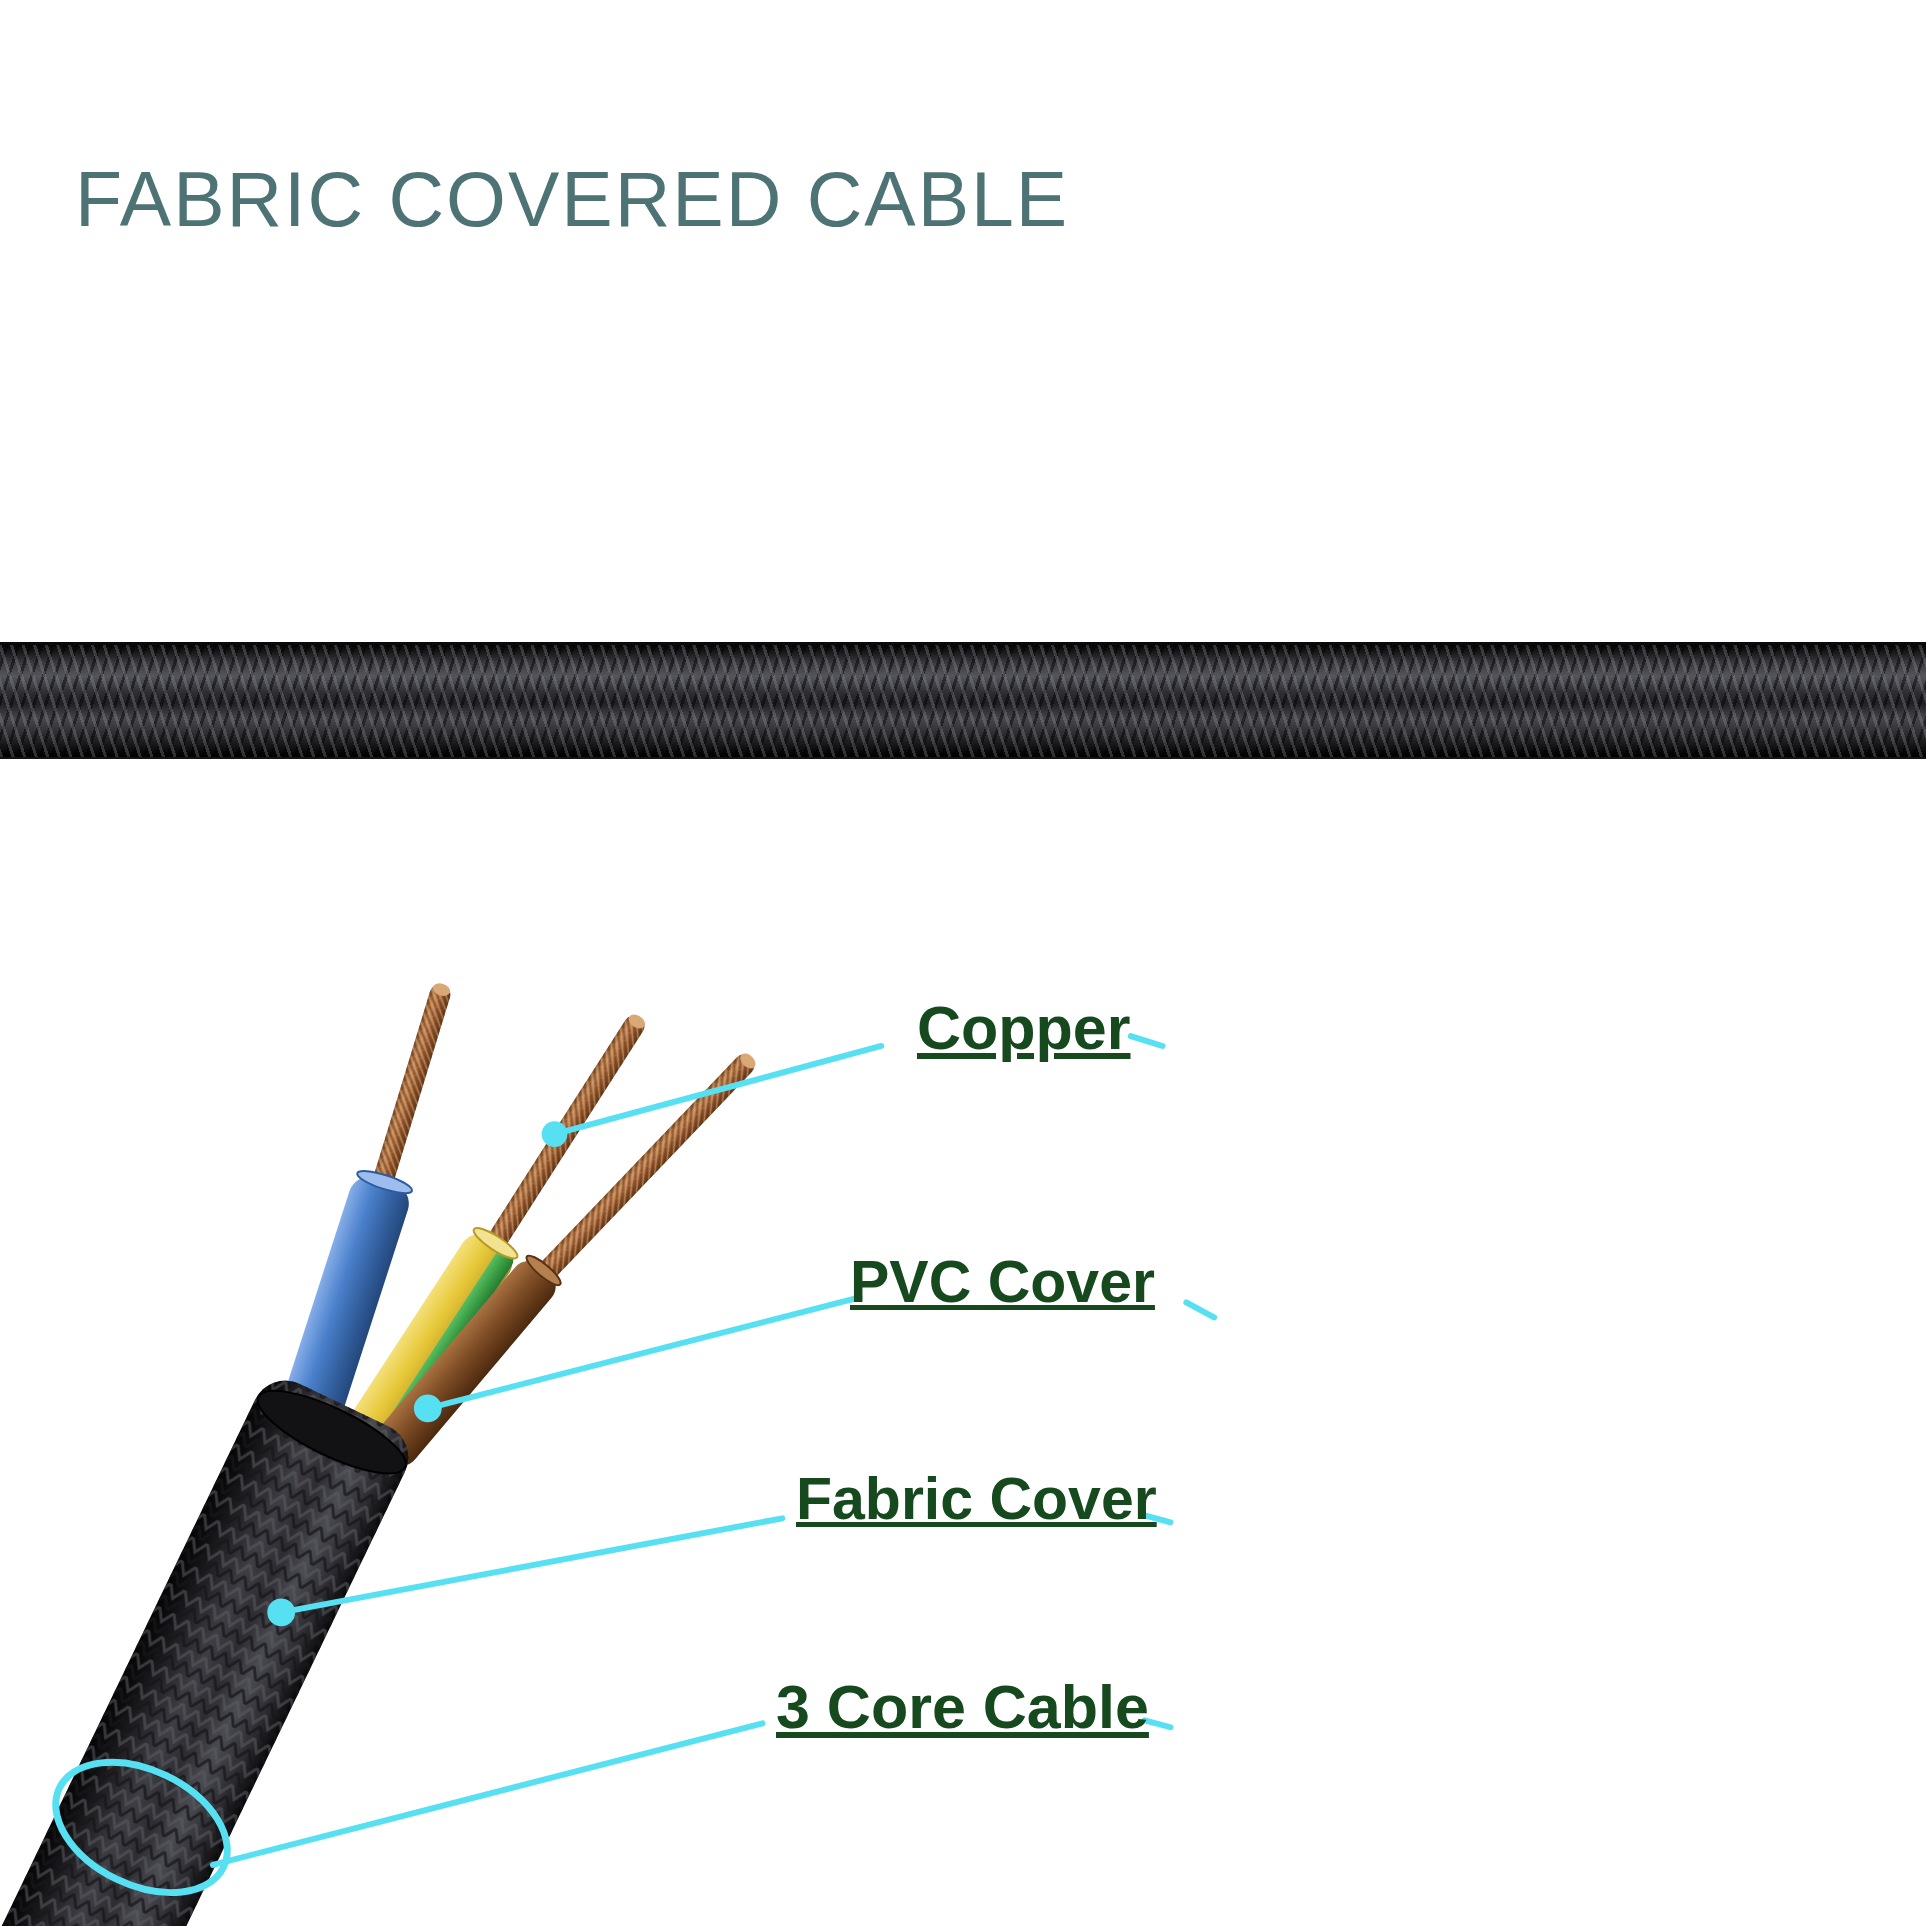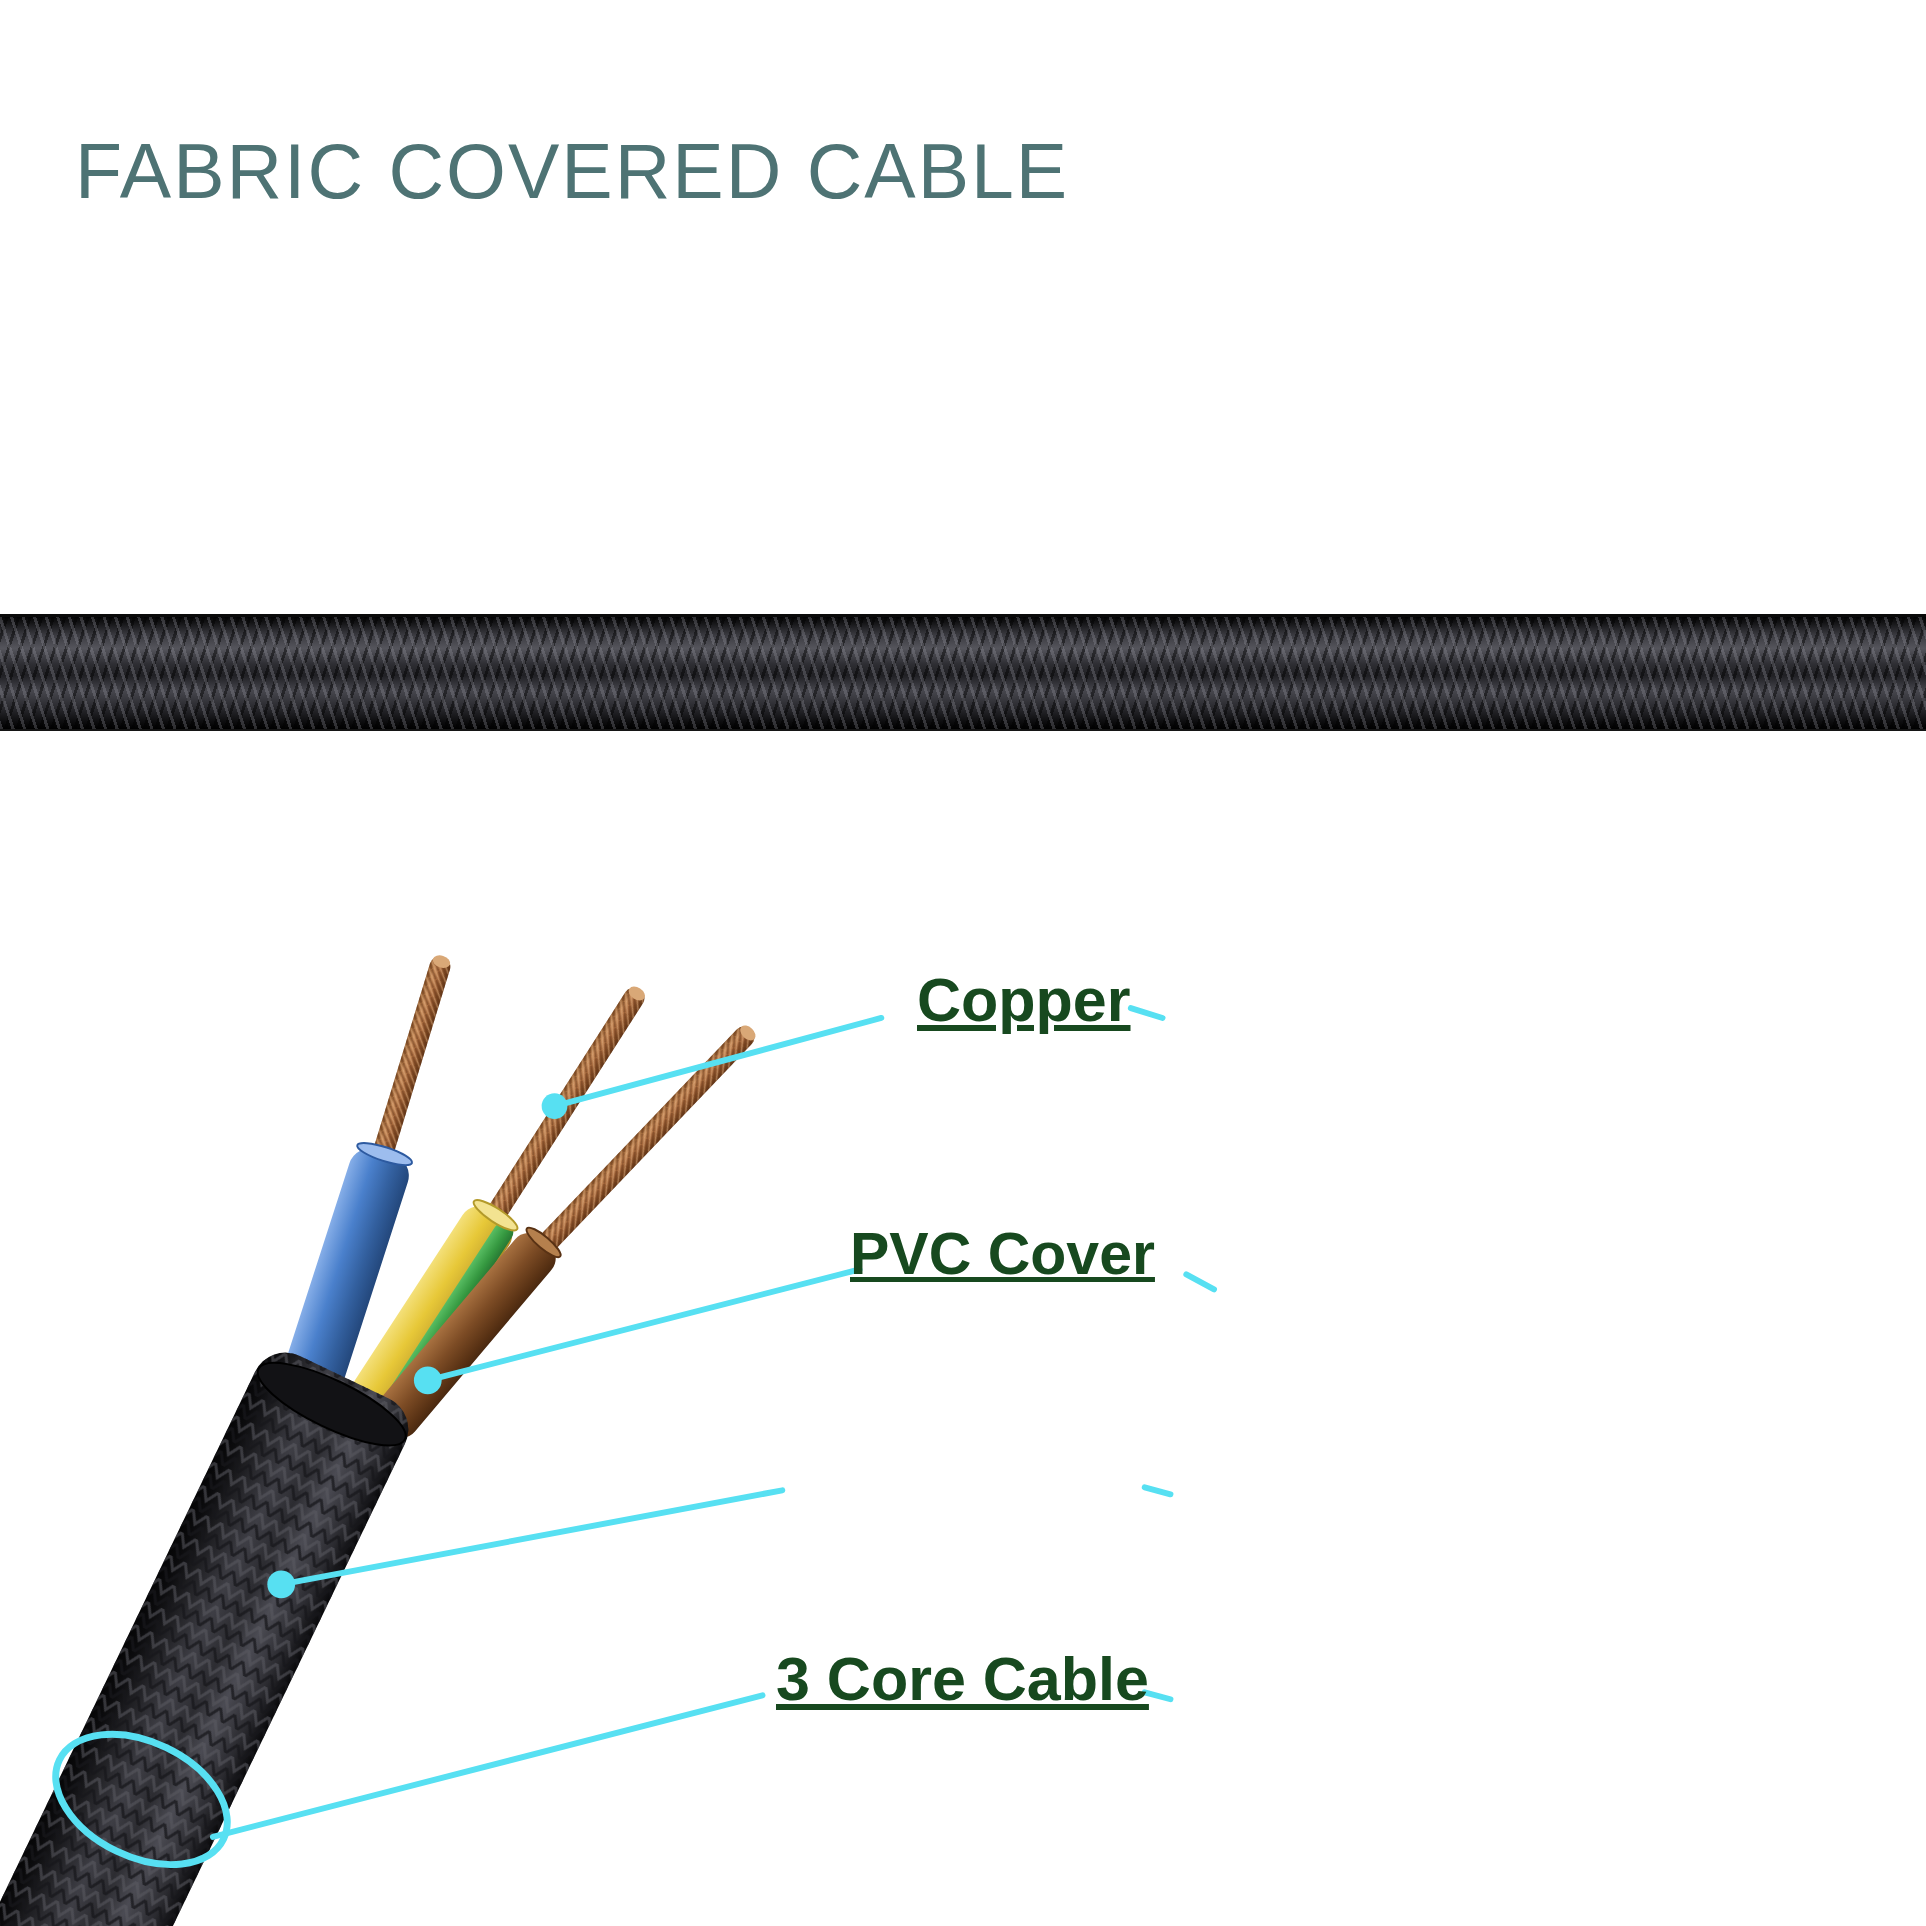--- a/index.html
+++ b/index.html
@@ -3,21 +3,21 @@
 <meta charset="utf-8">
 <style>
   html,body{margin:0;padding:0;}
   body{
     width:1927px;height:1927px;
     background:#ffffff;
     position:relative;
     overflow:hidden;
     font-family:"Liberation Sans", sans-serif;
   }
-  .stage{position:absolute;inset:0;}
+  .stage{position:absolute;inset:0;margin-top:28px;}
 
   
   .page-title{
     position:absolute;
     left:75px;top:127px;
     font-size:77px;
     font-weight:400;
     letter-spacing:2px;
     color:#4e7374;
     white-space:nowrap;
@@ -177,16 +177,17 @@
     <path class="cyan-line" d="M1156,1502 L1182,1509"></path>
     <path class="cyan-line" d="M1156,1709 L1182,1716"></path>
 
     <circle class="cyan-dot" cx="560" cy="1117" r="13" fill="#57e0f2"></circle>
     <circle class="cyan-dot" cx="432" cy="1394" r="14" fill="#57e0f2"></circle>
     <circle class="cyan-dot" cx="284" cy="1600" r="14" fill="#57e0f2"></circle>
   </svg>
 
   <div class="callout lab-copper">Copper</div>
   <div class="callout lab-pvc">PVC Cover</div>
+  <div class="callout lab-fabric">Fabric Cover</div>
   <div class="callout lab-core">3 Core Cable</div>
 
 </div>
 
 
 </body></html>

